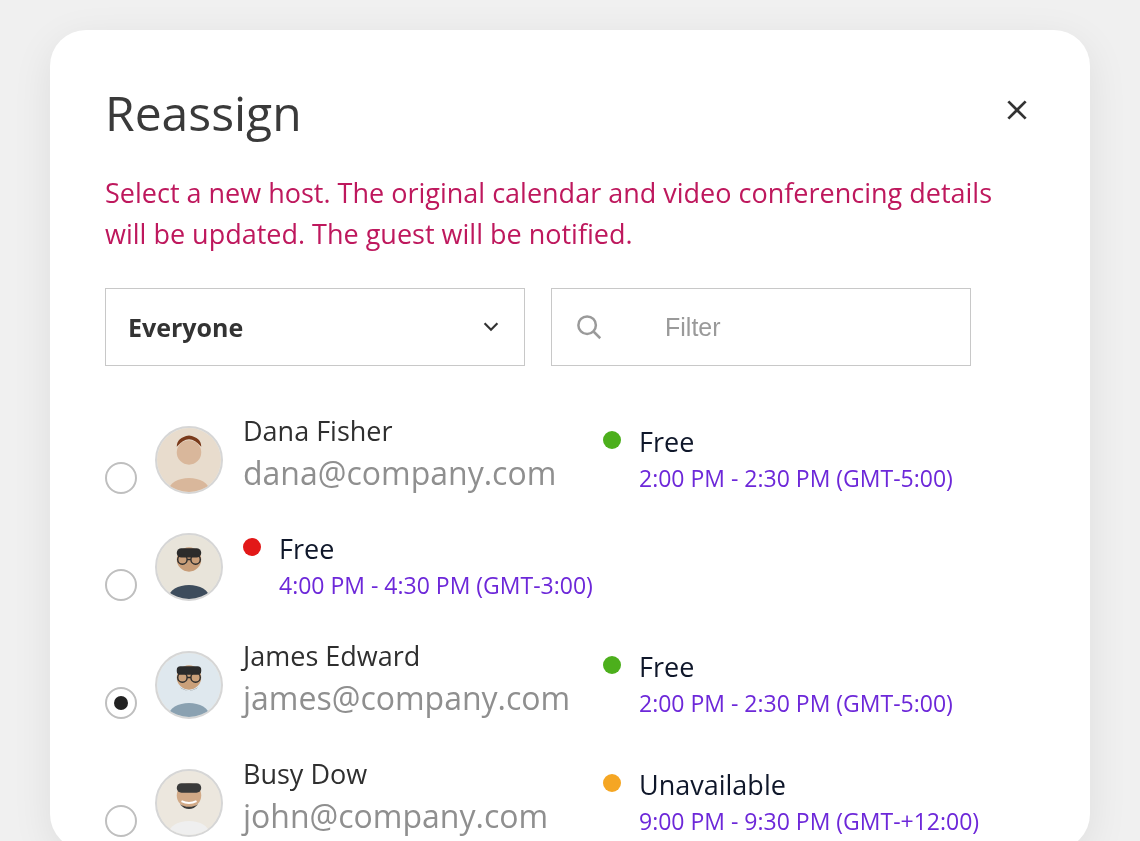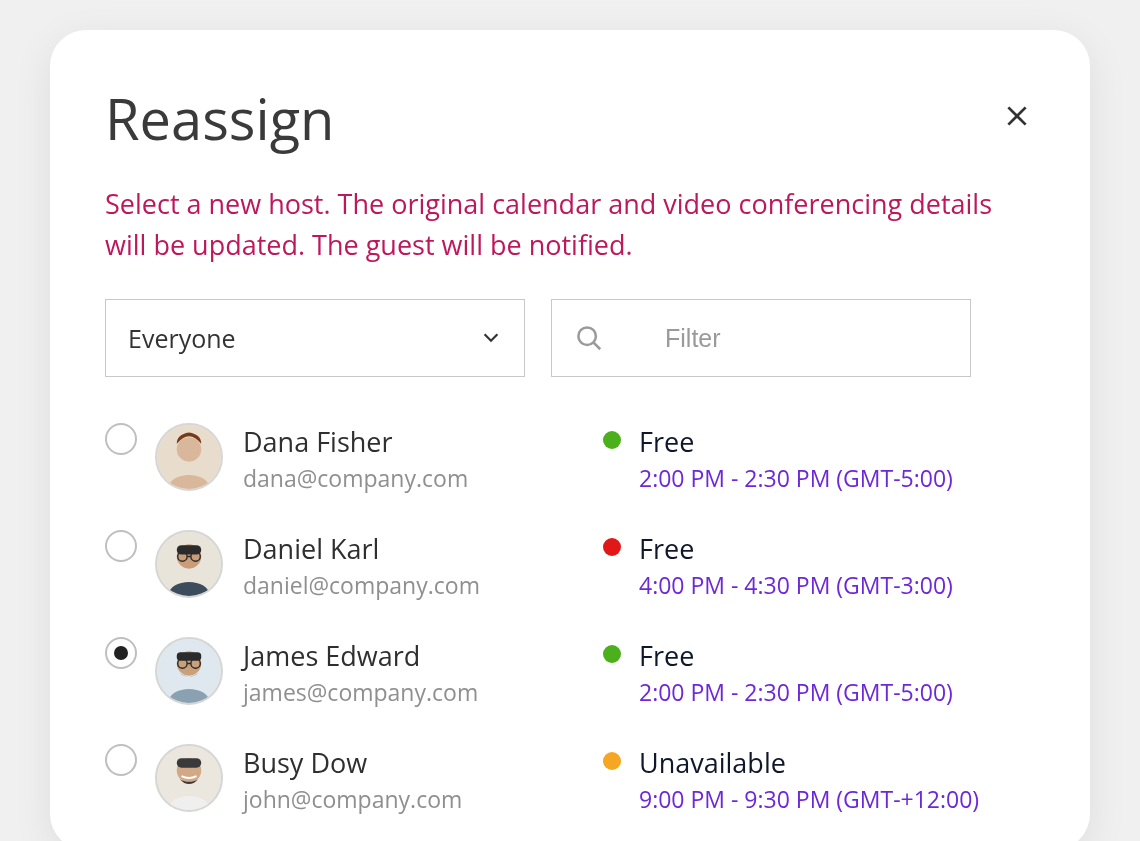--- a/index.html
+++ b/index.html
@@ -21,21 +21,21 @@
       overflow: hidden;
       height: 820px;
       position: relative;
     }
     .modal-header {
       display: flex;
       justify-content: space-between;
       align-items: center;
     }
     .modal-title {
-      font-size: 56px;
+      font-size: 48px;
       font-weight: 400;
       color: #3a3a3a;
     }
     .close-btn {
       cursor: pointer;
       width: 36px;
       height: 36px;
       display: flex;
       align-items: center;
       justify-content: center;
@@ -59,39 +59,39 @@
       height: 78px;
       display: flex;
       align-items: center;
       padding: 0 22px;
       font-size: 25px;
       color: #4a4a4a;
       background: #fff;
       cursor: pointer;
     }
     .select-box { justify-content: space-between; max-width: 420px;}
-    .select-box .label { color: #333; }
+    .select-box .label { color: #333; font-weight: bold; }
     .select-box .chev svg { width: 22px; height: 22px; stroke: #333; stroke-width: 2.4; fill: none; }
     .filter-box { cursor: text; max-width: 420px;}
     .filter-box .search-icon { margin-right: 20px; display:flex; align-items:center;}
     .filter-box .search-icon svg { width: 30px; height: 30px; stroke: #9a9a9a; stroke-width: 2; fill: none; }
     .filter-box input {
       border: none;
       outline: none;
       font-size: 25px;
       color: #333;
       flex: 1;
       background: transparent;
       margin-left: 41px;
     }
     .filter-box input::placeholder { color: #9a9a9a; }
     .list { margin-top: 28px; }
     .row {
       display: flex;
-      align-items: flex-start;
+      align-items: flex-end;
       padding: 18px 0 18px 0;
     }
     .radio {
       width: 32px;
       height: 32px;
       border-radius: 50%;
       border: 2px solid #bfbfbf;
       margin-right: 18px;
       display: flex;
       align-items: center;
@@ -114,21 +114,21 @@
       margin-right: 20px;
       overflow: hidden;
       background: #e9e7e0;
       display: flex;
       align-items: center;
       justify-content: center;
     }
     .avatar svg { width: 100%; height: 100%; }
     .person-col { flex: 0 0 360px; }
     .person-name { font-size: 27px; color: #2f2f2f; }
-    .person-email { font-size: 23px; color: #8f8f8f; margin-top: 2px; }
+    .person-email { font-size: 32px; color: #8f8f8f; margin-top: 2px; }
     .status-col {
       flex: 1;
       display: flex;
       align-items: flex-start;
       gap: 18px;
     }
     .status-dot {
       width: 18px;
       height: 18px;
       border-radius: 50%;
@@ -214,24 +214,20 @@
         <svg viewBox="0 0 68 68">
             <circle cx="34" cy="34" r="34" fill="#e8e4da"></circle>
             <circle cx="34" cy="26" r="13" fill="#c89d78"></circle>
             <path d="M12 68 C12 48 56 48 56 68 Z" fill="#3d4c5c"></path>
             <rect x="21" y="14" width="26" height="10" rx="5" fill="#2b2b2b"></rect>
             <circle cx="27" cy="26" r="5" fill="none" stroke="#2b2b2b" stroke-width="1.5"></circle>
             <circle cx="41" cy="26" r="5" fill="none" stroke="#2b2b2b" stroke-width="1.5"></circle>
             <line x1="32" y1="26" x2="36" y2="26" stroke="#2b2b2b" stroke-width="1.5"></line>
           </svg>
       </div>
-      <div class="person-col">
-        <div class="person-name">Daniel Karl</div>
-        <div class="person-email">daniel@company.com</div>
-      </div>
       <div class="status-col">
         <div class="status-dot dot-red"></div>
         <div>
           <div class="status-text">Free</div>
           <div class="status-time">4:00 PM - 4:30 PM (GMT-3:00)</div>
         </div>
       </div>
     </div>
 
     <div class="row">

